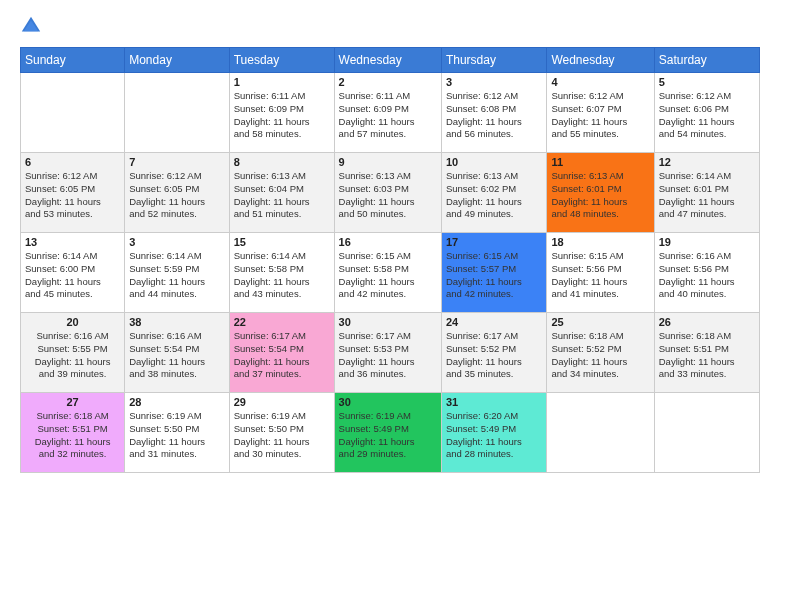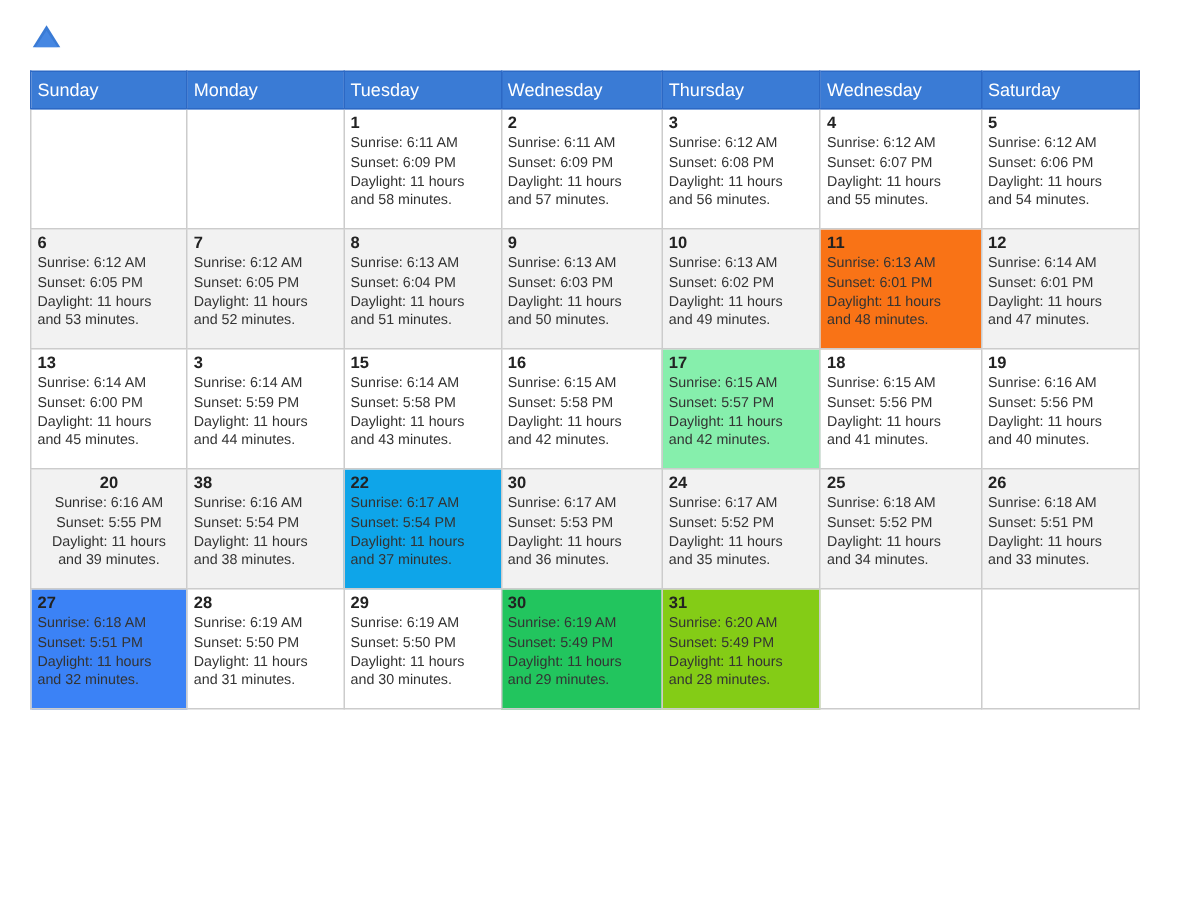--- a/index.html
+++ b/index.html
@@ -243,21 +243,21 @@
 Daylight: 11 hours
 and 43 minutes.</div>
           </td>
           <td style="background: rgb(255, 255, 255);">
             <span class="day-number">16</span>
             <div class="day-info" style="white-space: pre-line;">Sunrise: 6:15 AM
 Sunset: 5:58 PM
 Daylight: 11 hours
 and 42 minutes.</div>
           </td>
-          <td style="background: #86efac;">
+          <td style="background: #3b82f6;">
             <span class="day-number">17</span>
             <div class="day-info" style="white-space: pre-line;">Sunrise: 6:15 AM
 Sunset: 5:57 PM
 Daylight: 11 hours
 and 42 minutes.</div>
           </td>
           <td style="background: rgb(255, 255, 255);">
             <span class="day-number">18</span>
             <div class="day-info" style="white-space: pre-line;">Sunrise: 6:15 AM
 Sunset: 5:56 PM
@@ -280,21 +280,21 @@
 Daylight: 11 hours
 and 39 minutes.</div>
           </td>
           <td style="background: rgb(242, 242, 242);">
             <span class="day-number">38</span>
             <div class="day-info" style="white-space: pre-line;">Sunrise: 6:16 AM
 Sunset: 5:54 PM
 Daylight: 11 hours
 and 38 minutes.</div>
           </td>
-          <td style="background: #0ea5e9; margin-top: 20px;">
+          <td style="background: #f9a8d4; margin-top: 20px;">
             <span class="day-number">22</span>
             <div class="day-info" style="white-space: pre-line;">Sunrise: 6:17 AM
 Sunset: 5:54 PM
 Daylight: 11 hours
 and 37 minutes.</div>
           </td>
           <td style="background: rgb(242, 242, 242);">
             <span class="day-number">30</span>
             <div class="day-info" style="white-space: pre-line;">Sunrise: 6:17 AM
 Sunset: 5:53 PM
@@ -317,21 +317,21 @@
           </td>
           <td style="background: rgb(242, 242, 242);">
             <span class="day-number">26</span>
             <div class="day-info" style="white-space: pre-line;">Sunrise: 6:18 AM
 Sunset: 5:51 PM
 Daylight: 11 hours
 and 33 minutes.</div>
           </td>
         </tr>
         <tr>
-          <td style="background: #3b82f6;">
+          <td style="background: #f0abfc; text-align: center;">
             <span class="day-number">27</span>
             <div class="day-info" style="white-space: pre-line;">Sunrise: 6:18 AM
 Sunset: 5:51 PM
 Daylight: 11 hours
 and 32 minutes.</div>
           </td>
           <td style="background: rgb(255, 255, 255);">
             <span class="day-number">28</span>
             <div class="day-info" style="white-space: pre-line;">Sunrise: 6:19 AM
 Sunset: 5:50 PM
@@ -345,21 +345,21 @@
 Daylight: 11 hours
 and 30 minutes.</div>
           </td>
           <td style="background: #22c55e;">
             <span class="day-number">30</span>
             <div class="day-info" style="white-space: pre-line;">Sunrise: 6:19 AM
 Sunset: 5:49 PM
 Daylight: 11 hours
 and 29 minutes.</div>
           </td>
-          <td style="background: #84cc16; margin-left: 33px;">
+          <td style="background: #5eead4; margin-left: 33px;">
             <span class="day-number">31</span>
             <div class="day-info" style="white-space: pre-line;">Sunrise: 6:20 AM
 Sunset: 5:49 PM
 Daylight: 11 hours
 and 28 minutes.</div>
           </td>
           <td class="empty-cell"></td>
           <td class="empty-cell"></td>
         </tr>
       </tbody>

